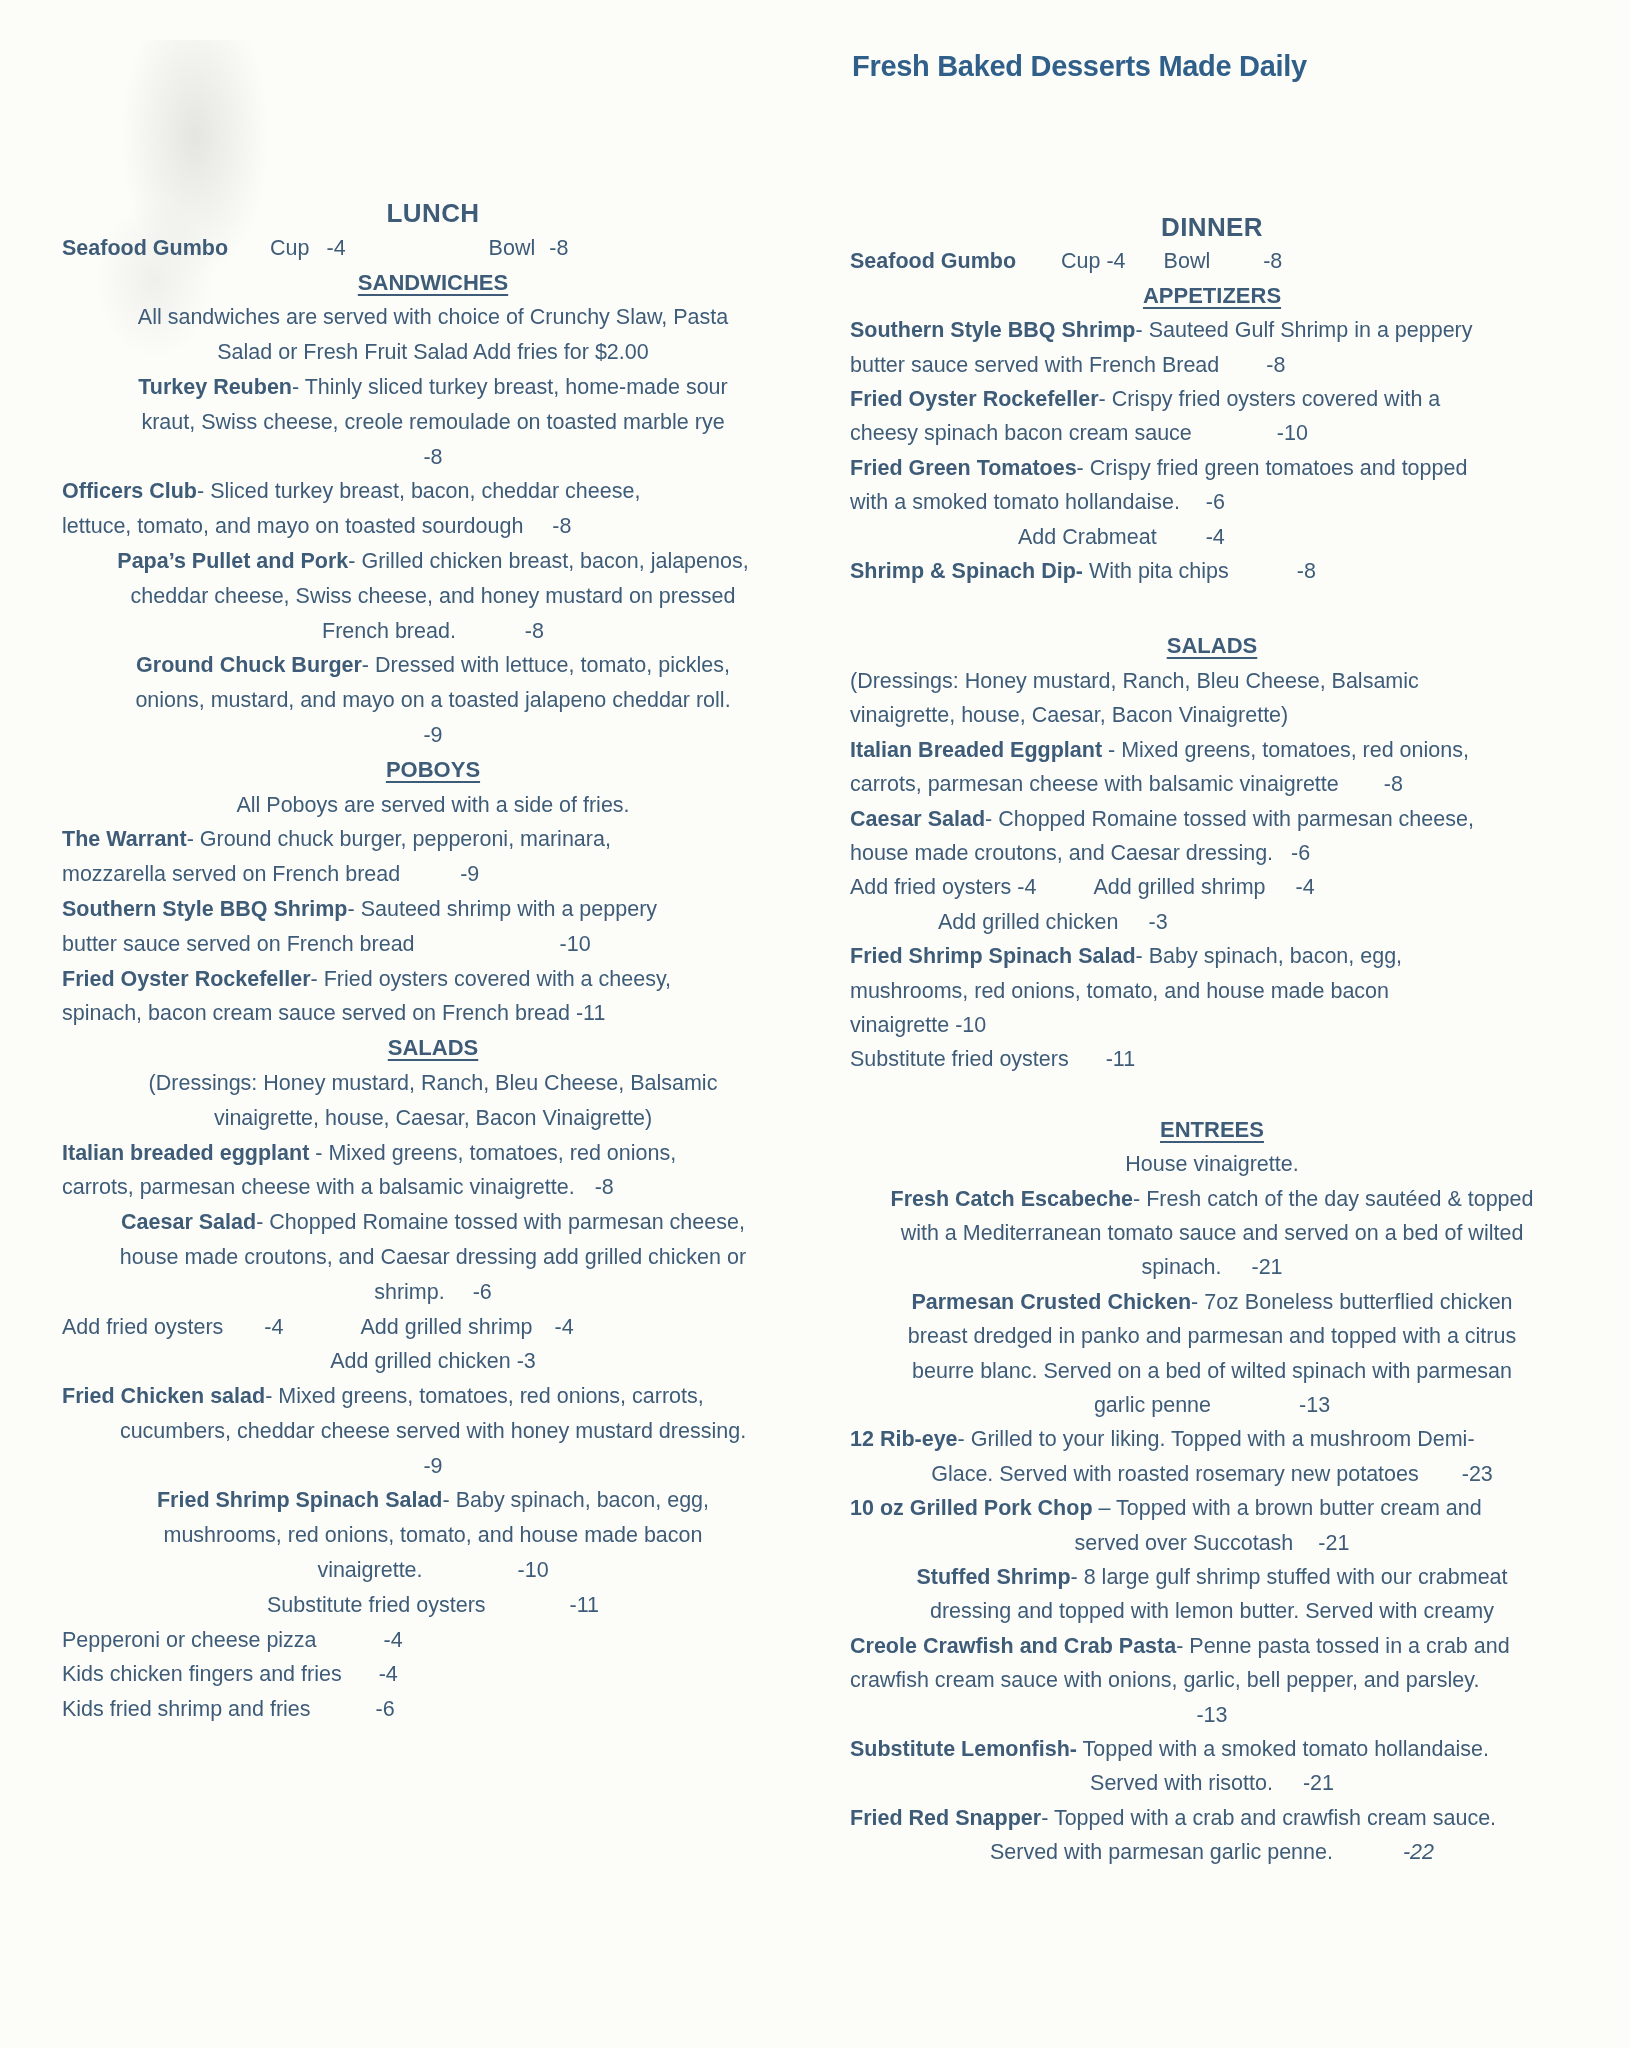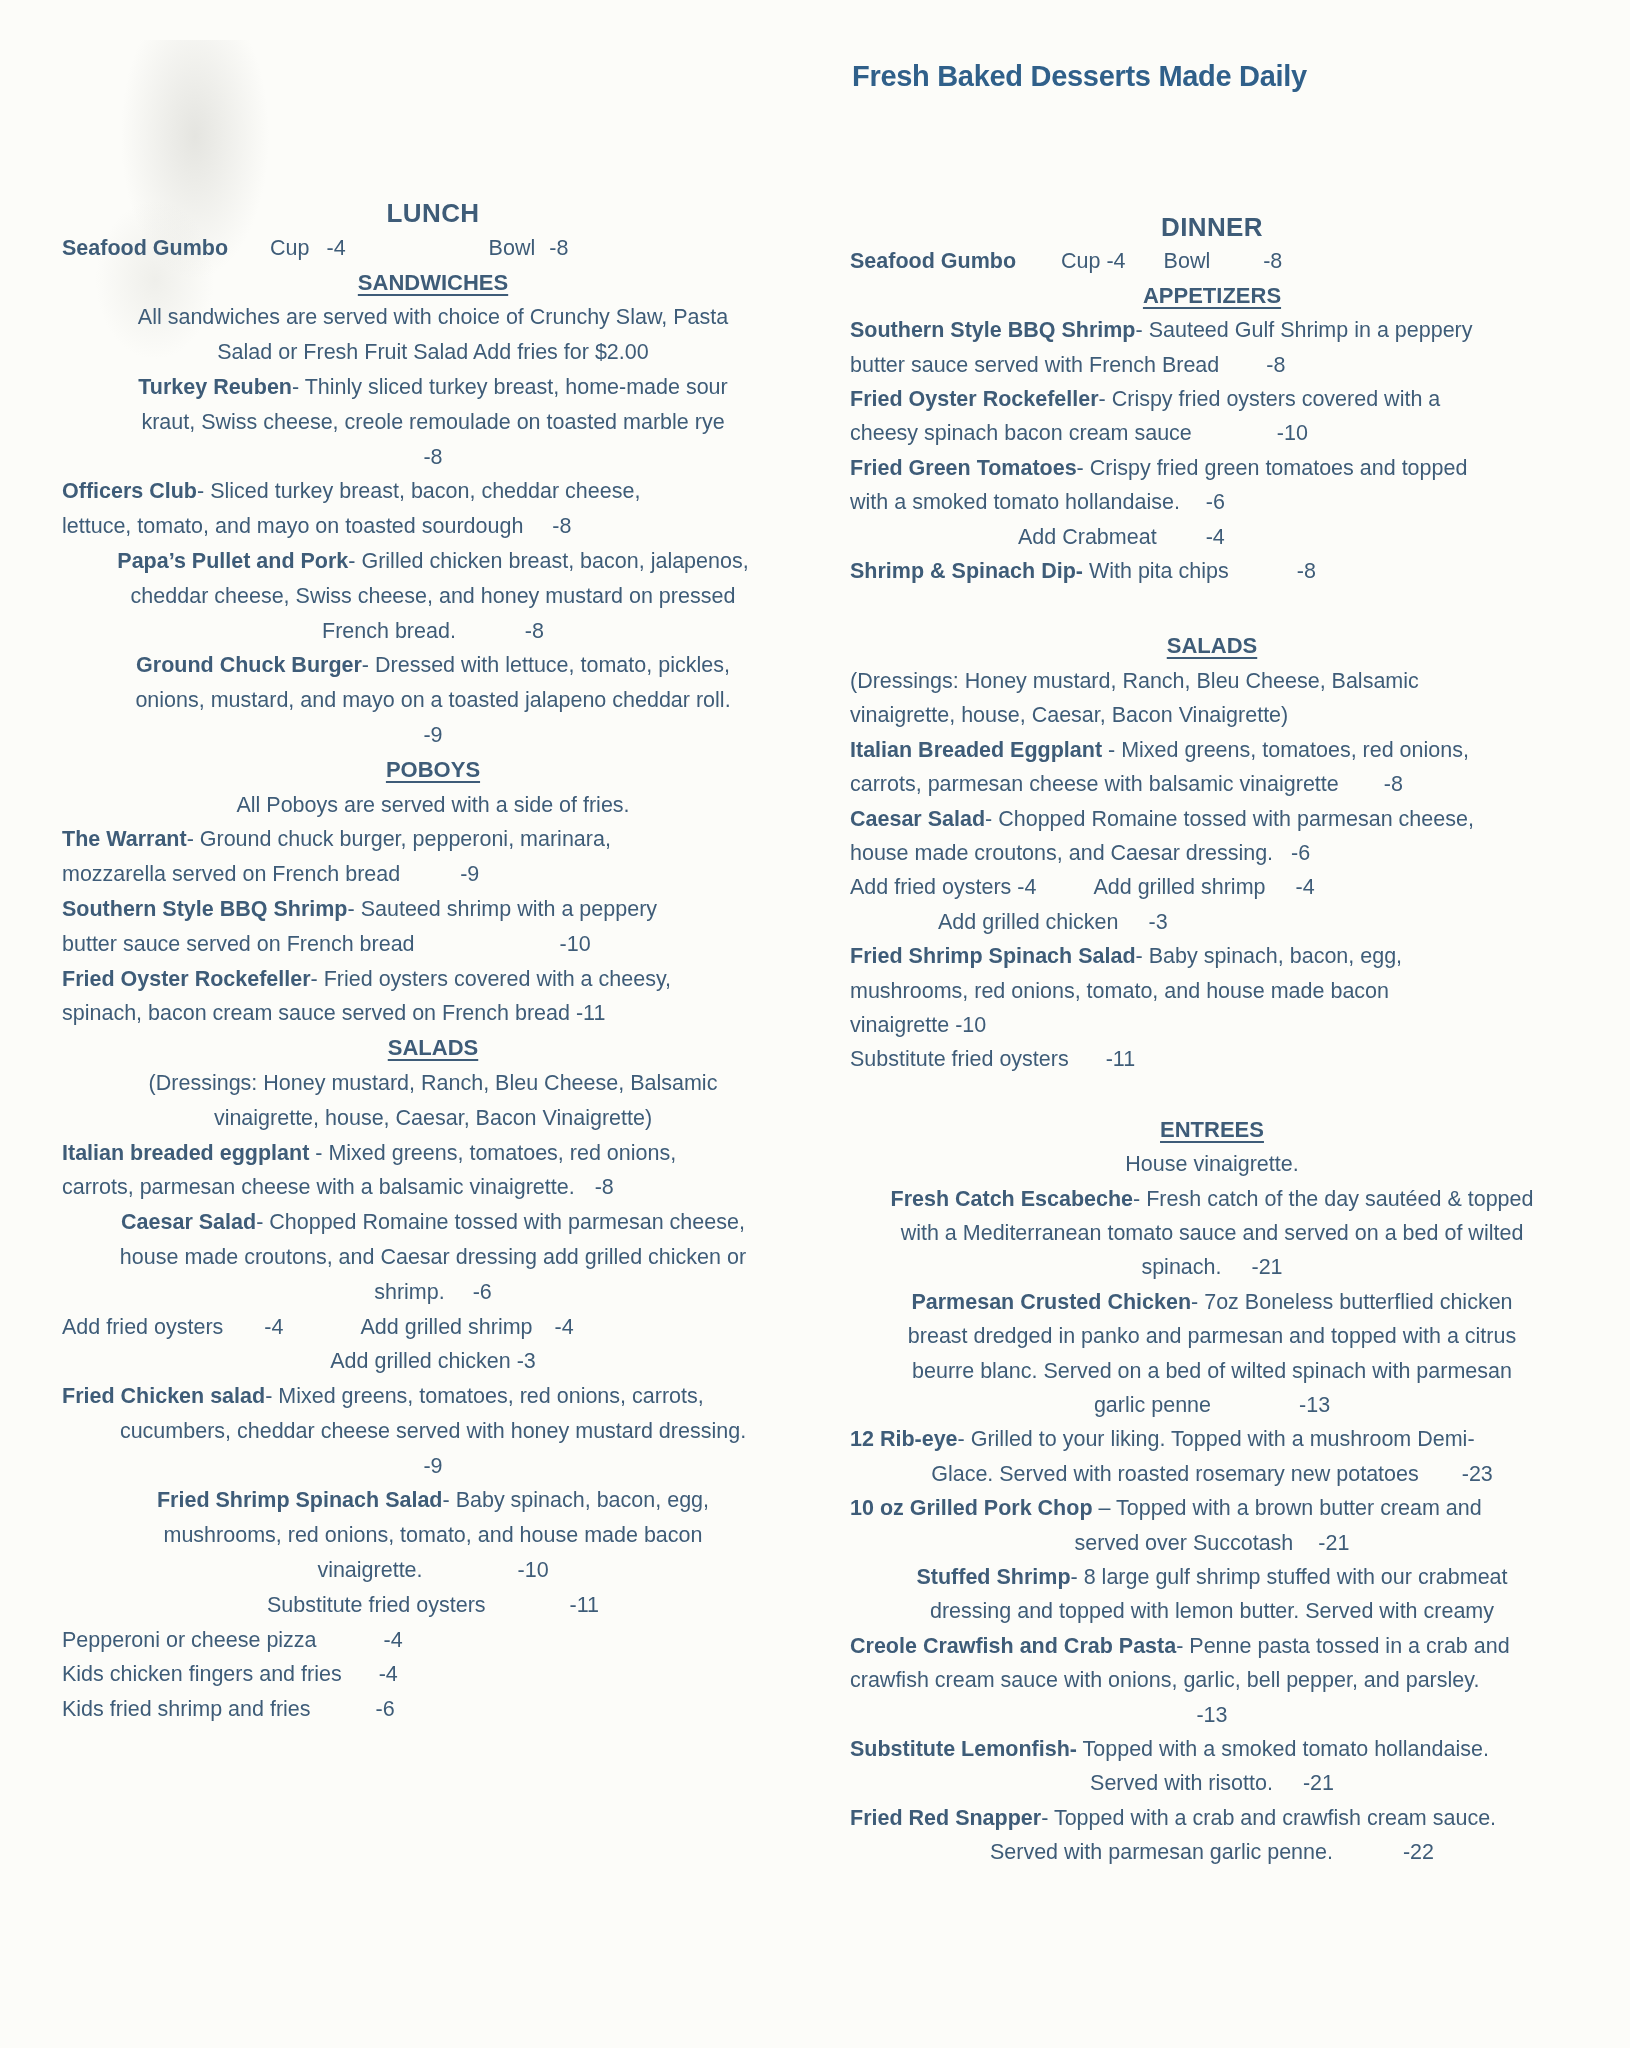--- a/index.html
+++ b/index.html
@@ -5,21 +5,21 @@
   html,body{margin:0;padding:0;background:#e9e9e6;}
   .page{
     position:relative;
     width:1630px;height:2048px;
     background:#fcfcf9;
     font-family:"Liberation Sans", sans-serif;
     color:#3e5c78;
     overflow:hidden;
   }
   .title{
-    position:absolute;left:852px;top:60px;
+    position:absolute;left:852px;top:50px;
     font-size:29px;font-weight:bold;color:#30608a;
     letter-spacing:-0.3px;white-space:nowrap;
   }
   .col{position:absolute;}
   .col-lunch{left:62px;top:196px;width:742px;}
   .col-dinner{left:850px;top:210px;width:724px;}
   .line{margin:0;font-size:21.5px;white-space:nowrap;}
   .col-lunch .line{line-height:34.8px;}
   .col-dinner .line{line-height:34.4px;}
   .a-left{text-align:left;}
@@ -126,15 +126,15 @@
       <p class="line  a-left"><span class="b ">10 oz Grilled Pork Chop</span><span class=""> – Topped with a brown butter cream and</span></p>
       <p class="line  a-center"><span class="">served over Succotash</span><span class="" style="margin-left: 25px;">-21</span></p>
       <p class="line  a-center"><span class="b ">Stuffed Shrimp</span><span class="">-  8 large gulf shrimp stuffed with our crabmeat</span></p>
       <p class="line  a-center"><span class="">dressing and topped with lemon butter.  Served with creamy</span></p>
       <p class="line  a-left"><span class="b ">Creole Crawfish and Crab Pasta</span><span class="">- Penne pasta tossed in a crab and</span></p>
       <p class="line  a-left"><span class="">crawfish cream sauce with onions, garlic, bell pepper, and parsley.</span></p>
       <p class="line  a-center"><span class="">-13</span></p>
       <p class="line  a-left"><span class="b ">Substitute Lemonfish-</span><span class=""> Topped with a smoked tomato hollandaise.</span></p>
       <p class="line  a-center"><span class="">Served with risotto.</span><span class="" style="margin-left: 30px;">-21</span></p>
       <p class="line  a-left"><span class="b ">Fried Red Snapper</span><span class="">- Topped with a crab and crawfish cream sauce.</span></p>
-      <p class="line  a-center"><span class="">Served with parmesan garlic penne.</span><span class="" style="margin-left: 70px;">-22</span></p>
+      <p class="line  a-center"><span class="">Served with parmesan garlic penne.</span><span class="" style="margin-left: 70px; font-style: italic;">-22</span></p>
     </div>
 </div>
 
 </body></html>

